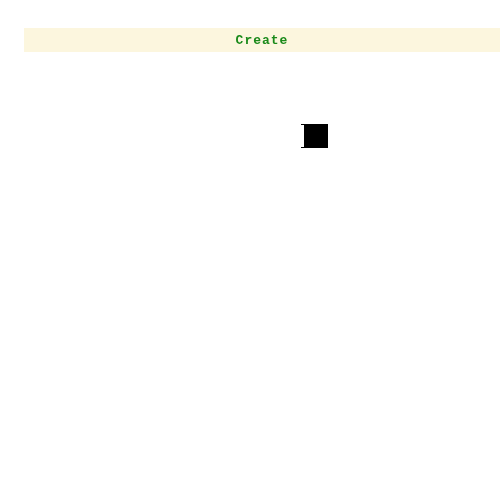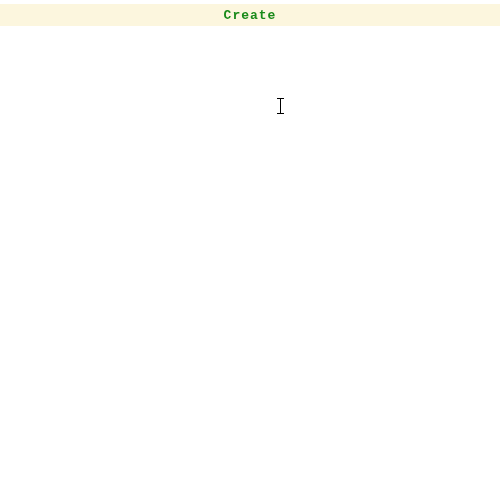--- a/index.html
+++ b/index.html
@@ -1,17 +1,17 @@
 <!DOCTYPE html>
 <html><head>
   <meta charset="utf-8">
   <style>
     * {
       margin: 0;
-      padding: 0;
+      padding: 12px;
       box-sizing: border-box;
     }
     body {
       width: 500px;
       height: 500px;
       background: #ffffff;
       font-family: "Courier New", Courier, monospace;
       overflow: hidden;
     }
     .top-bar {

